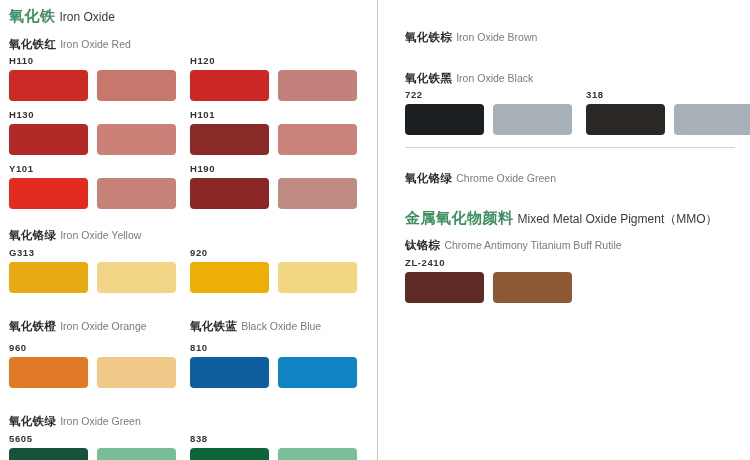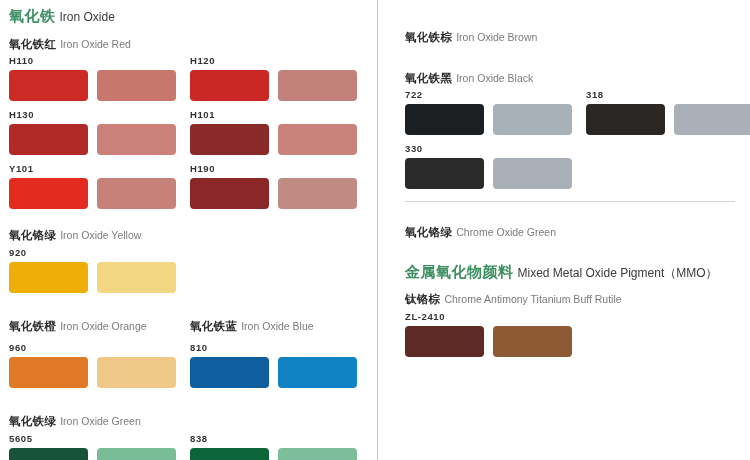--- a/index.html
+++ b/index.html
@@ -192,41 +192,48 @@
     </div>
 
     <div class="spacer-sm"></div>
 
     <div class="section">
       <div class="sub-title">
         <span class="cn">氧化铬绿</span><span class="en">Iron Oxide Yellow</span>
       </div>
       <div class="swatch-row">
         <div class="pair">
+          <div class="pair-label">G313</div>
+          <div class="pair-chips">
+            <div class="chip" style="background-color: rgb(232, 170, 18);"></div>
+            <div class="chip" style="background-color: rgb(242, 213, 134);"></div>
+          </div>
+        </div>
+        <div class="pair">
           <div class="pair-label">920</div>
           <div class="pair-chips">
             <div class="chip" style="background-color: rgb(237, 175, 6);"></div>
             <div class="chip" style="background-color: rgb(243, 214, 129);"></div>
           </div>
         </div>
       </div>
     </div>
 
     <div class="spacer-md"></div>
 
     <div class="section">
       <div class="swatch-row" style="margin-bottom:5px;">
         <div class="pair">
           <div class="sub-title">
             <span class="cn">氧化铁橙</span><span class="en">Iron Oxide Orange</span>
           </div>
         </div>
         <div class="pair">
           <div class="sub-title">
-            <span class="cn">氧化铁蓝</span><span class="en">Iron Oxide Blue</span>
+            <span class="cn">氧化铁蓝</span><span class="en">Black Oxide Blue</span>
           </div>
         </div>
       </div>
       <div class="swatch-row">
         <div class="pair">
           <div class="pair-label">960</div>
           <div class="pair-chips">
             <div class="chip" style="background-color: rgb(224, 122, 38);"></div>
             <div class="chip" style="background-color: rgb(240, 201, 137);"></div>
           </div>
@@ -294,29 +301,20 @@
           </div>
         </div>
         <div class="pair">
           <div class="pair-label">318</div>
           <div class="pair-chips">
             <div class="chip" style="background-color: rgb(43, 39, 36);"></div>
             <div class="chip" style="background-color: rgb(169, 176, 183);"></div>
           </div>
         </div>
       </div>
-      <div class="swatch-row">
-        <div class="pair">
-          <div class="pair-label">330</div>
-          <div class="pair-chips">
-            <div class="chip" style="background-color: rgb(42, 42, 42);"></div>
-            <div class="chip" style="background-color: rgb(169, 176, 183);"></div>
-          </div>
-        </div>
-      </div>
     </div>
 
     <div class="hrule"></div>
 
     <div class="section">
       <div class="sub-title">
         <span class="cn">氧化铬绿</span><span class="en">Chrome Oxide Green</span>
       </div>
     </div>
 

